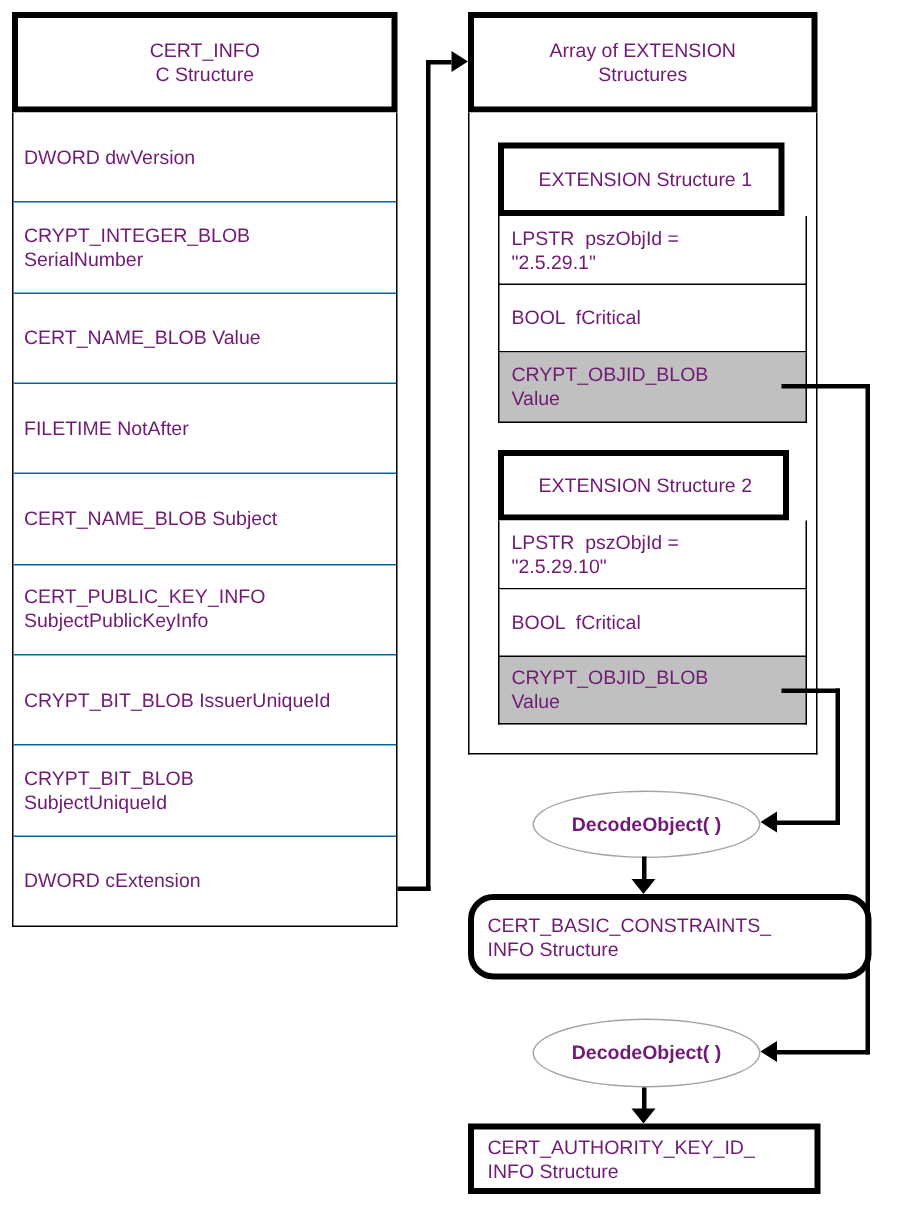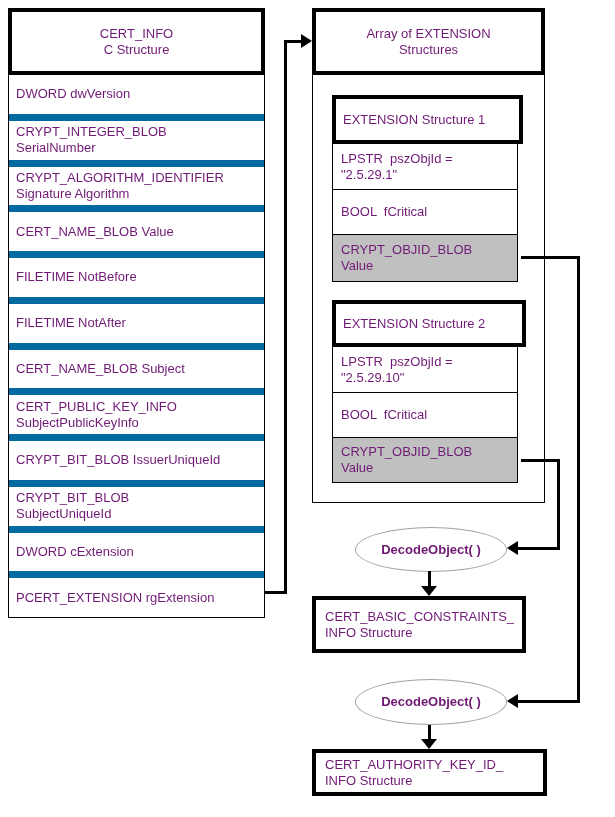--- a/index.html
+++ b/index.html
@@ -29,31 +29,31 @@
   .tbl-rows {
     position: absolute; left: 8px; top: 75px;
     width: 257px; height: 543px;
     box-sizing: border-box;
     border: 1px solid #000000; border-top: none;
     display: flex; flex-direction: column;
     background: #ffffff;
   }
   .tbl-row {
     flex: 1; box-sizing: border-box;
-    border-bottom: 7px solid #0369a1;
+    border-bottom: 1px solid #0369a1;
     padding: 0 7px;
     display: flex; align-items: center;
   }
   .tbl-row:last-child { border-bottom: none; }
 
   
-  .ext-hdr { padding-left: 7px; }
+  .ext-hdr { padding-left: 23px; }
   .ext-row {
     position: absolute; box-sizing: border-box;
-    left: 0; width: 186px;
+    left: 0; width: 206px;
     border: 1px solid #000000; border-top: none;
     padding: 0 8px;
     display: flex; align-items: center;
     background: #ffffff;
   }
   .gray { background: #c0c0c0; }
 
   
   .ellipse {
     position: absolute; box-sizing: border-box;
@@ -75,33 +75,29 @@
 
 <div class="canvas">
 
   <div class="box thick center pre" style="left:8px; top:8px; width:257px; height:67px;">CERT_INFO
 C Structure</div>
 
   <div class="tbl-rows">
     <div class="tbl-row pre">DWORD dwVersion</div>
     <div class="tbl-row pre">CRYPT_INTEGER_BLOB
 SerialNumber</div>
-    <div class="tbl-row pre">CRYPT_ALGORITHM_IDENTIFIER
-Signature Algorithm</div>
     <div class="tbl-row pre">CERT_NAME_BLOB Value</div>
-    <div class="tbl-row pre">FILETIME NotBefore</div>
     <div class="tbl-row pre">FILETIME NotAfter</div>
     <div class="tbl-row pre">CERT_NAME_BLOB Subject</div>
     <div class="tbl-row pre">CERT_PUBLIC_KEY_INFO
 SubjectPublicKeyInfo</div>
     <div class="tbl-row pre">CRYPT_BIT_BLOB IssuerUniqueId</div>
     <div class="tbl-row pre">CRYPT_BIT_BLOB
 SubjectUniqueId</div>
     <div class="tbl-row pre">DWORD cExtension</div>
-    <div class="tbl-row pre">PCERT_EXTENSION rgExtension</div>
   </div>
 
   <div class="box thick center pre" style="left:312px; top:8px; width:233px; height:67px;">Array of EXTENSION
 Structures</div>
 
   <div class="box thin" style="left:312px; top:75px; width:233px; height:428px; border-top:none;"></div>
 
   <div class="box" style="left:332px; top:95px; width:191px; height:188px; border:none; background:transparent;">
     <div class="box thick vcenter ext-hdr" style="left:0; top:0; width:191px; height:49px;">EXTENSION Structure 1</div>
     <div class="ext-row pre" style="top:49px; height:46px;">LPSTR  pszObjId =
@@ -117,21 +113,21 @@
 "2.5.29.10"</div>
     <div class="ext-row pre" style="top:93px; height:45px;">BOOL  fCritical</div>
     <div class="ext-row pre gray" style="top:138px; height:45px;">CRYPT_OBJID_BLOB
 Value</div>
   </div>
 
   <div class="ellipse" style="left:355px; top:527px; width:152px; height:45px;">DecodeObject( )</div>
 
   <div class="ellipse" style="left:355px; top:679px; width:152px; height:46px;">DecodeObject( )</div>
 
-  <div class="box thick vcenter pre" style="left:312px; top:596px; width:214px; height:57px; padding-left:9px;">CERT_BASIC_CONSTRAINTS_
+  <div class="box thick vcenter pre" style="left:312px; top:596px; width:269px; height:57px; padding-left:9px;border-radius:17px;">CERT_BASIC_CONSTRAINTS_
 INFO Structure</div>
 
   <div class="box thick vcenter pre" style="left:312px; top:749px; width:235px; height:47px; padding-left:9px;">CERT_AUTHORITY_KEY_ID_
 INFO Structure</div>
 
   <div class="line" style="left:265px; top:591px; width:22px; height:3px;"></div>
   <div class="line" style="left:284px; top:40px;  width:3px;  height:554px;"></div>
   <div class="line" style="left:284px; top:40px;  width:17px; height:3px;"></div>
   <div class="arr arr-right" style="left:301px; top:34px;"></div>
 

